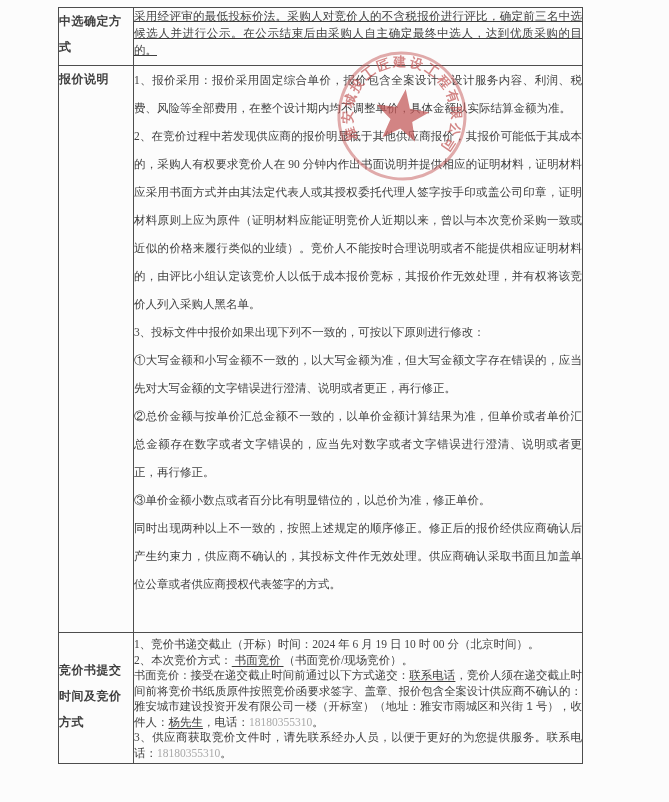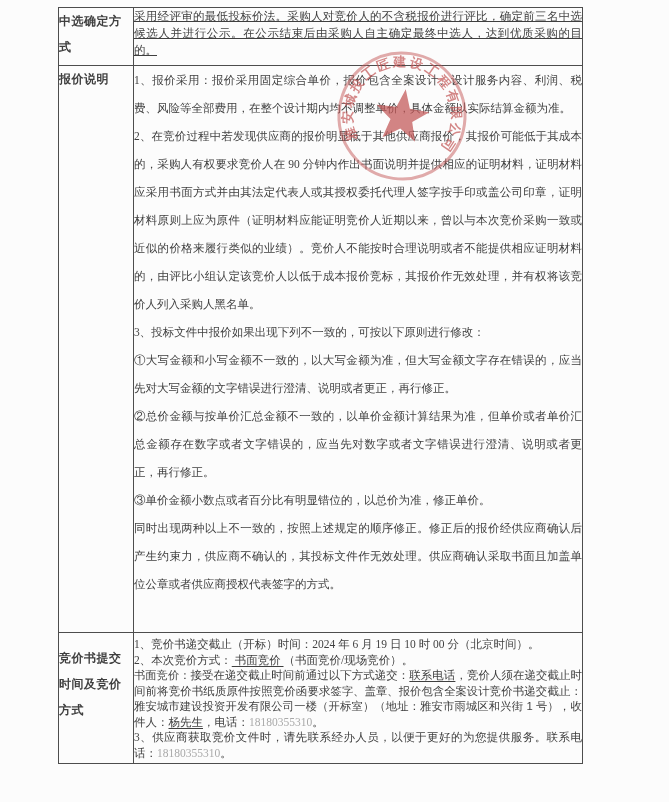--- a/index.html
+++ b/index.html
@@ -39,21 +39,21 @@
     text-align:justify;
   }
   tr.r1{height:58px;padding-left:20px;}
   tr.r2{height:567px;}
   tr.r3{height:131px;}
   tr.r4{height:27px;}
   tr.r1 td.ct .para{line-height:17px;text-decoration:underline;}
   tr.r2 td.ct .para{line-height:28px;}
   tr.r3 td.ct{padding-top:4px;}
   tr.r3 td.ct .para{line-height:15.5px;}
-  tr.r3 td.hd{padding-top:12px;}
+  tr.r3 td.hd{padding-top:24px;}
   tr.r4 td.ct .para{line-height:16px;}
   tr.r4 td.ct{padding-top:5px;}
   .b{font-weight:normal;font-family:"Liberation Sans","DejaVu Sans",sans-serif;font-size:11.3px;}
   .u{text-decoration:underline;text-underline-offset:2px;}
   .g{color:#a9a9a9;}
   .seal{
     position:absolute;left:332px;top:46px;
     transform:rotate(8deg);
     transform-origin:50% 50%;
     pointer-events:none;
@@ -87,21 +87,21 @@
             <div class="para"><span>②总价金额与按单价汇总金额不一致的，以单价金额计算结果为准，但单价或者单价汇总金额存在数字或者文字错误的，应当先对数字或者文字错误进行澄清、说明或者更正，再行修正。</span></div>
             <div class="para"><span>③单价金额小数点或者百分比有明显错位的，以总价为准，修正单价。</span></div>
             <div class="para"><span>同时出现两种以上不一致的，按照上述规定的顺序修正。修正后的报价经供应商确认后产生约束力，供应商不确认的，其投标文件作无效处理。供应商确认采取书面且加盖单位公章或者供应商授权代表签字的方式。</span></div>
           </td>
       </tr>
       <tr class="r3">
         <td class="hd">竞价书提交时间及竞价方式</td>
         <td class="ct">
             <div class="para"><span>1、竞价书递交截止（开标）时间：2024 年 6 月 19 日 10 时 00 分（北京时间）。</span></div>
             <div class="para"><span>2、本次竞价方式：</span><span class="u">&nbsp;书面竞价&nbsp;</span><span>（书面竞价/现场竞价）。</span></div>
-            <div class="para"><span class="b">书面竞价：</span><span>接受在递交截止时间前通过以下方式递交：</span><span class="u">联系电话</span><span>，竞价人须在递交截止时间前将竞价书纸质原件按照竞价函要求</span><span class="b">签字、盖章、报价包含全案设计</span><span>竞价书递交截止：</span><span class="b">雅安城市建设投资开发有限公司一楼（开标室）（地址：雅安市雨城区和兴街 1 号）</span><span>，收件人：</span><span class="u">杨先生</span><span>，电话：</span><span class="g">18180355310</span><span>。</span></div>
+            <div class="para"><span class="b">书面竞价：</span><span>接受在递交截止时间前通过以下方式递交：</span><span class="u">联系电话</span><span>，竞价人须在递交截止时间前将竞价书纸质原件按照竞价函要求</span><span class="b">签字、盖章、报价包含全案设计</span><span>供应商不确认的：</span><span class="b">雅安城市建设投资开发有限公司一楼（开标室）（地址：雅安市雨城区和兴街 1 号）</span><span>，收件人：</span><span class="u">杨先生</span><span>，电话：</span><span class="g">18180355310</span><span>。</span></div>
             <div class="para"><span>3、供应商获取竞价文件时，请先联系经办人员，以便于更好的为您提供服务。联系电话：</span><span class="g">18180355310</span><span>。</span></div>
           </td>
       </tr>
     </tbody>
   </table>
 
   <svg class="seal" width="140" height="140" viewBox="0 0 140 140">
     <circle cx="70" cy="70" r="63" fill="none" stroke="#c25555" stroke-width="3" opacity="0.55"></circle>
     <polygon points="70,43 76.76,61.70 96.63,62.35 80.94,74.55 86.46,93.65 70,82.5 53.54,93.65 59.06,74.55 43.37,62.35 63.24,61.70" fill="#c25555" opacity="0.8"></polygon>
     <path id="sealArc" d="M34.64,105.36 A50,50 0 1 1 105.36,105.36" fill="none"></path>

